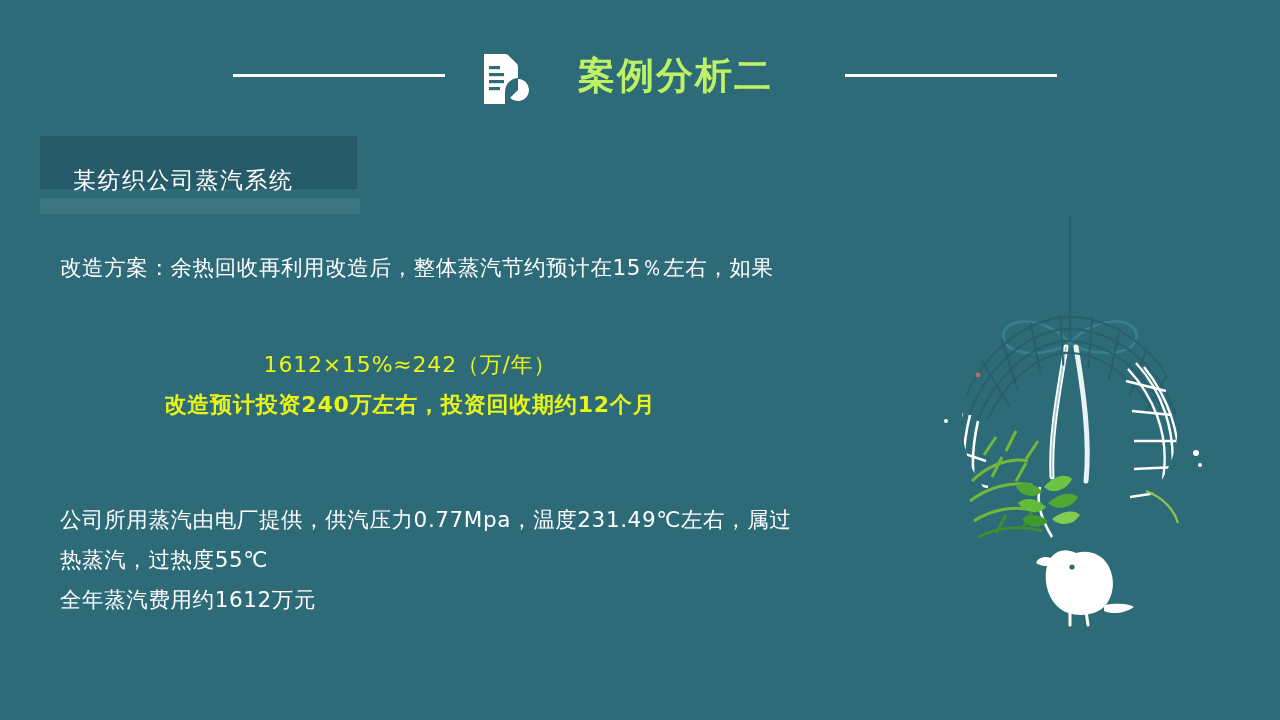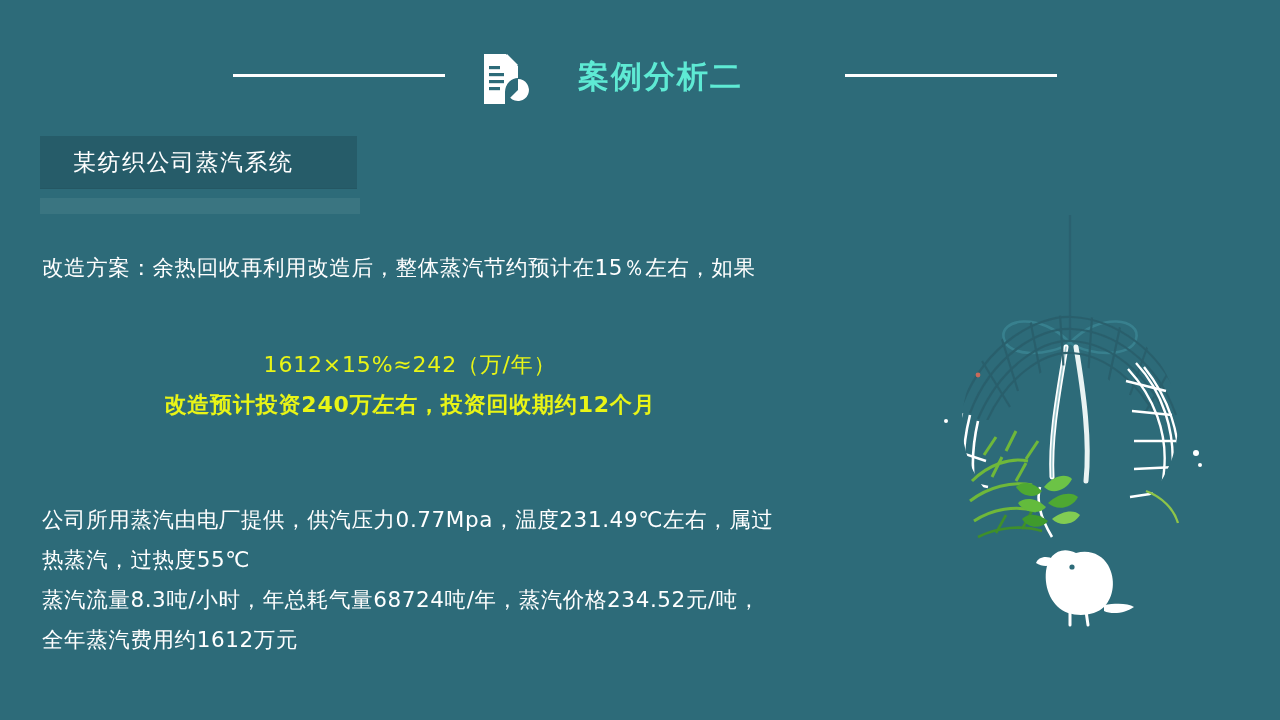--- a/index.html
+++ b/index.html
@@ -44,41 +44,41 @@
   }
   .title-icon svg { display: block; }
 
   .page-title {
     position: absolute;
     left: 578px;
     top: 0px;
     width: 230px;
     height: 56px;
     line-height: 56px;
-    color: #5eead4;
-    font-size: 31px;
+    color: #bef264;
+    font-size: 37px;
     font-weight: bold;
     letter-spacing: 2px;
     white-space: nowrap;
   }
 
   
   .subtitle-box {
     position: absolute;
     left: 40px;
     top: 136px;
     width: 317px;
     height: 52px;
     background: #265c69;
     box-shadow: 0 1px 0 rgba(0,0,0,0.18);
   }
   .subtitle-text {
     position: absolute;
     left: 33px;
-    top: 0;
+    top: 18px;
     right: 0;
     height: 52px;
     line-height: 52px;
     color: #ffffff;
     font-size: 23px;
     letter-spacing: 1.5px;
     white-space: nowrap;
   }
   .subtitle-underbar {
     position: absolute;
@@ -91,21 +91,21 @@
 
   
   .para {
     position: absolute;
     color: #ffffff;
     font-size: 21.5px;
     letter-spacing: 0.6px;
     line-height: 40px;
     white-space: nowrap;
   }
-  .para-line { display: block; }
+  .para-line { display: block; margin-left: 18px; }
 
   #para-plan      { left: 42px; top: 248px; }
   #para-specs     { left: 42px; top: 500px; }
 
   .formula {
     position: absolute;
     color: #e9f516;
     font-size: 22px;
     letter-spacing: 0.8px;
     line-height: 40px;
@@ -161,21 +161,20 @@
   <div class="para" id="para-plan">
     <span class="para-line">改造方案：余热回收再利用改造后，整体蒸汽节约预计在15％左右，如果</span>
   </div>
 
   <div class="formula" id="formula-1">1612×15%≈242（万/年）</div>
   <div class="formula" id="formula-2">改造预计投资240万左右，投资回收期约12个月</div>
 
   <div class="para" id="para-specs">
     <span class="para-line">公司所用蒸汽由电厂提供，供汽压力0.77Mpa，温度231.49℃左右，属过</span>
     <span class="para-line">热蒸汽，过热度55℃</span>
-    <span class="para-line">蒸汽流量8.3吨/小时，年总耗气量68724吨/年，蒸汽价格234.52元/吨，</span>
     <span class="para-line">全年蒸汽费用约1612万元</span>
   </div>
 
   <div class="wreath">
     <svg viewBox="0 0 340 450" width="340" height="450" xmlns="http://www.w3.org/2000/svg">
       <defs>
         <clipPath id="ringClip">
           <path d="M170 100
                    a 108 108 0 1 0 0.1 0 Z
                    M170 150

